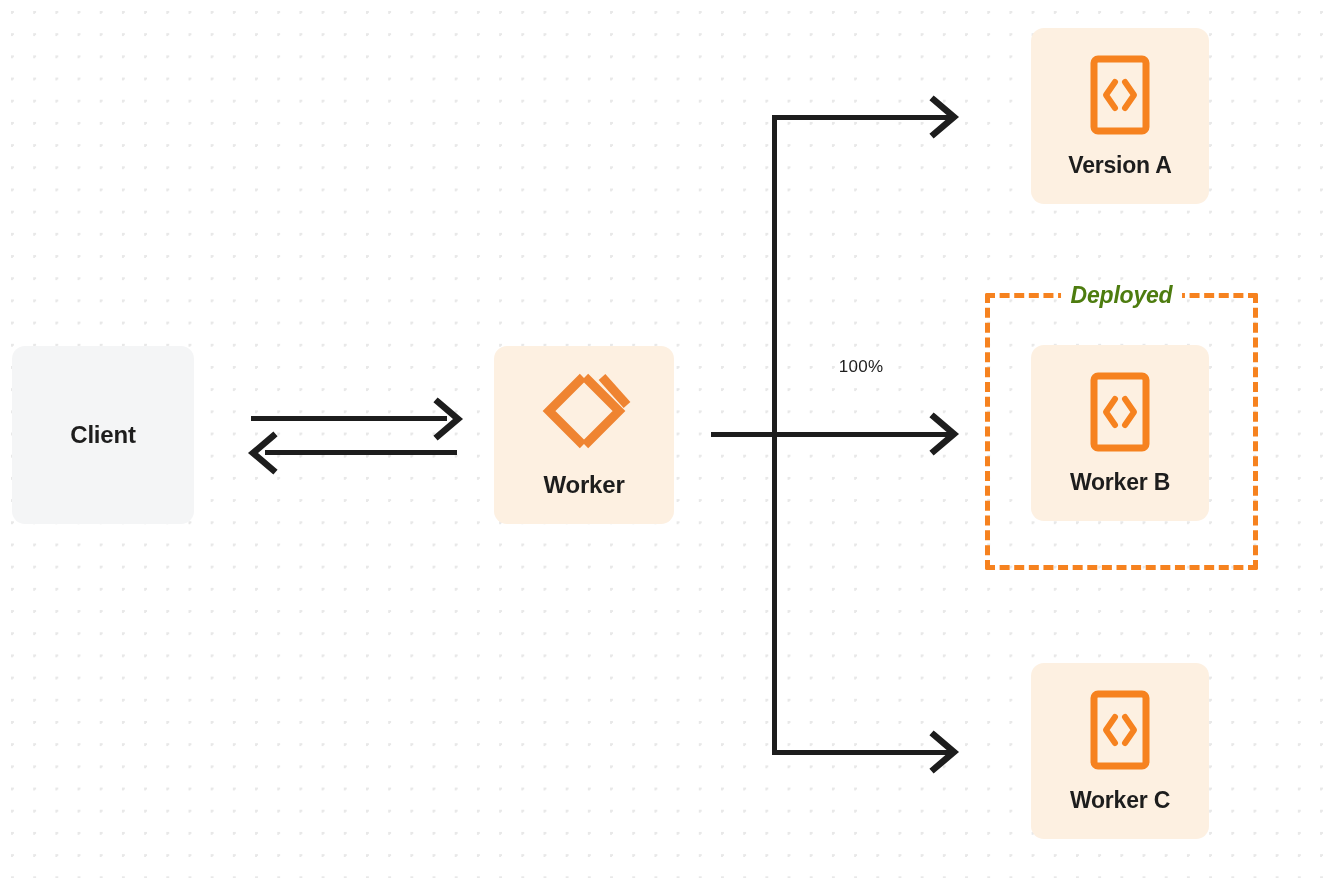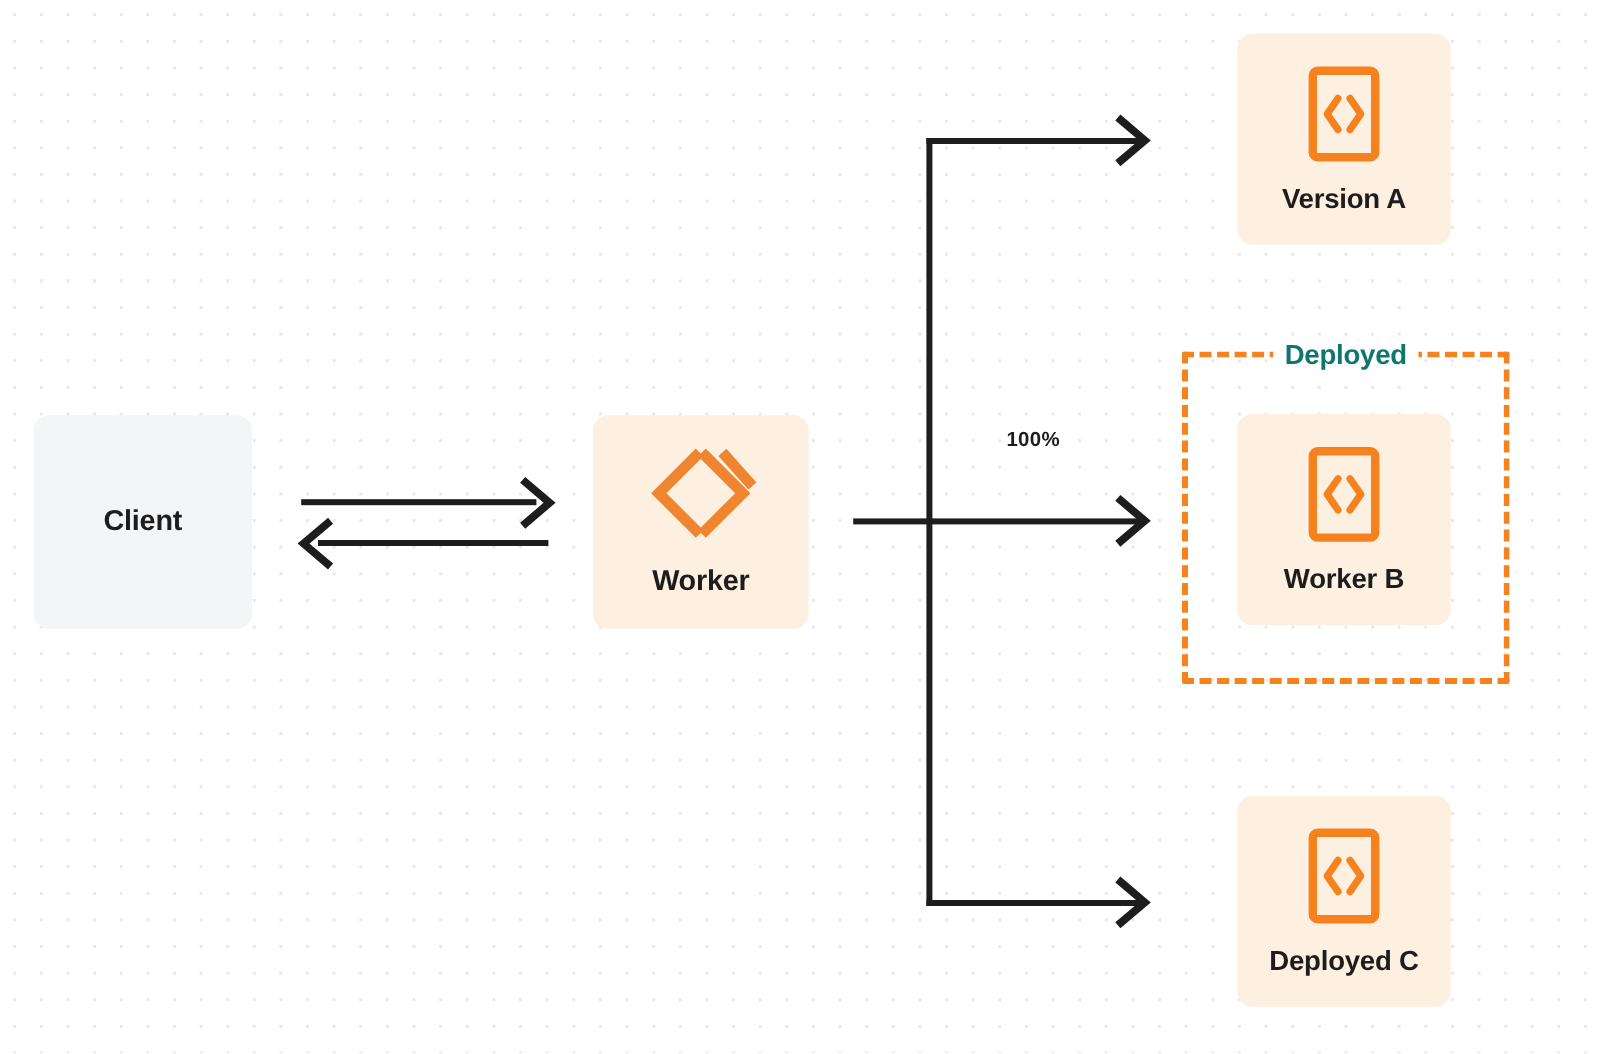--- a/index.html
+++ b/index.html
@@ -36,21 +36,21 @@
   }
   .node-label {
     font-weight: bold;
     color: #1d1d1d;
     letter-spacing: -0.2px;
     white-space: nowrap;
   }
 
   
   #client-node {
-    left: 28px;
+    left: 12px;
     top: 346px;
     width: 182px;
     height: 178px;
     background: #f4f5f6;
     border-radius: 13px;
   }
   #client-node .node-label { font-size: 24px; }
 
   
   #worker-node {
@@ -87,26 +87,27 @@
     border-radius: 2px;
     box-sizing: border-box;
   }
   #deployed-label {
     position: absolute;
     left: 50%;
     top: -17px;
     transform: translateX(-50%);
     background: #ffffff;
     padding: 0 10px;
-    color: #0f766e;
+    color: #4d7c0f;
     font-size: 23px;
     font-weight: bold;
     letter-spacing: -0.2px;
     white-space: nowrap;
     line-height: 28px;
+    font-style: italic;
   }
 
   
   .line {
     position: absolute;
     background: #1d1d1d;
   }
   .h-line { height: 5px; }
   .v-line { width: 5px; }
 
@@ -124,21 +125,21 @@
 
   
   #traffic-label {
     position: absolute;
     left: 786px;
     top: 350px;
     width: 150px;
     text-align: center;
     color: #1d1d1d;
     font-size: 17px;
-    font-weight: bold;
+    font-weight: normal;
     line-height: 33px;
     letter-spacing: 0.3px;
   }
   #traffic-label .pct { display: block; }
   #traffic-label .word { display: block; }
 
   svg { display: block; overflow: visible; }
 </style>
 </head>
 <body>
@@ -229,16 +230,16 @@
   </div>
 
   <div class="node version-node" id="version-c-node">
     <span>
       <svg width="62" height="82" viewBox="0 0 62 82">
         <rect x="5" y="5" width="52" height="72" rx="4" ry="4" fill="none" stroke="#f6821f" stroke-width="7"></rect>
         <polyline points="26,28 17,41 26,54" fill="none" stroke="#f6821f" stroke-width="6" stroke-linecap="round" stroke-linejoin="round"></polyline>
         <polyline points="36,28 45,41 36,54" fill="none" stroke="#f6821f" stroke-width="6" stroke-linecap="round" stroke-linejoin="round"></polyline>
       </svg>
     </span>
-    <span class="node-label">Deployed C</span>
+    <span class="node-label">Worker C</span>
   </div>
 
 </div>
 
 </body></html>

